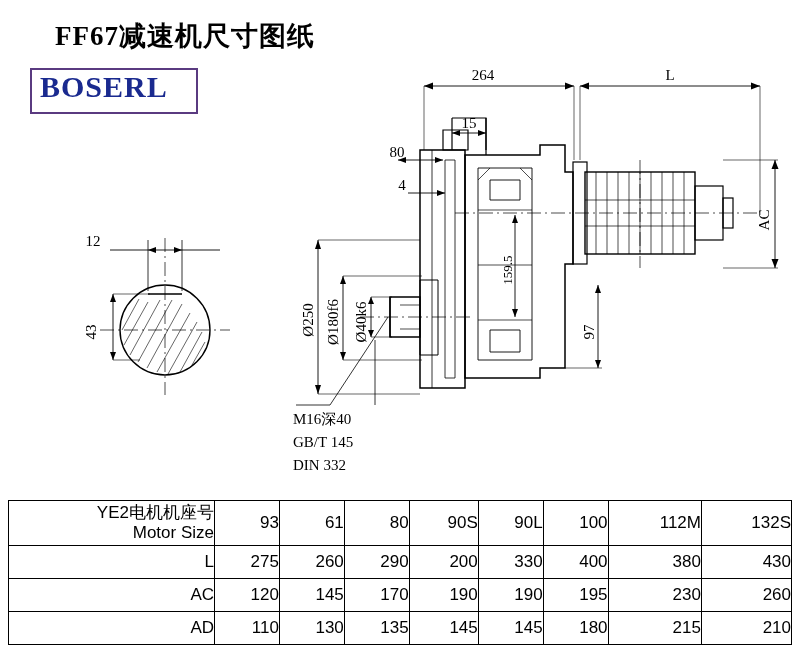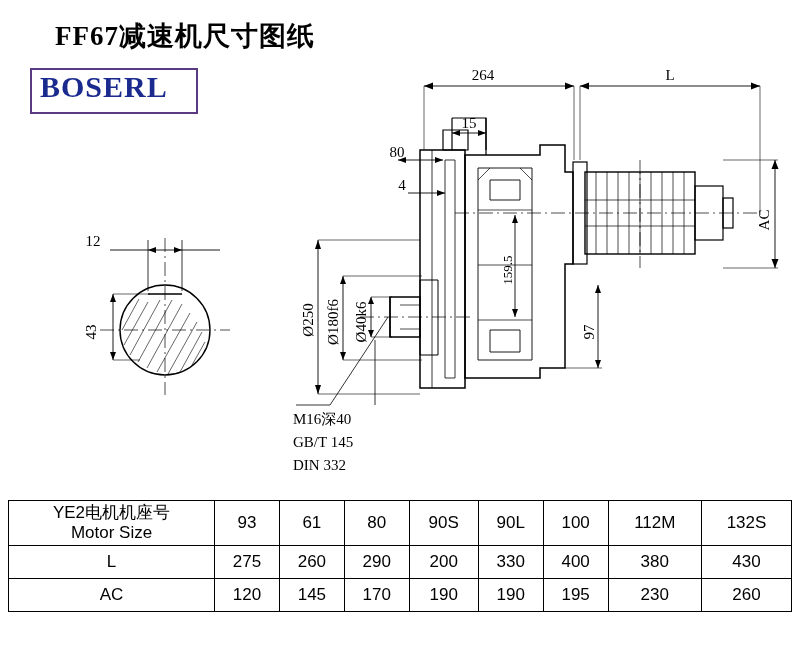--- a/index.html
+++ b/index.html
@@ -36,21 +36,21 @@
   .notetext{font-family:"Liberation Serif", serif;font-size:15px;fill:#000;}
 
   table.spec{
     position:absolute;left:8px;top:500px;
     border-collapse:collapse;
     width:784px;
     font-family:"Liberation Sans", sans-serif;
   }
   table.spec td{
     border:1px solid #000;
-    text-align:center;
+    text-align:right;
     font-size:17px;
     height:32px;
     padding:0;
   }
   table.spec tr.head td{height:44px;}
   td.rowlabel{width:205px;font-size:17px;}
   .cn{font-family:"Liberation Sans", sans-serif;}
   .headcell{line-height:1.15;}
 </style>
 </head>
@@ -261,14 +261,25 @@
       <td class="rowlabel">AC</td>
       <td>120</td>
       <td>145</td>
       <td>170</td>
       <td>190</td>
       <td>190</td>
       <td>195</td>
       <td>230</td>
       <td>260</td>
     </tr>
+    <tr>
+      <td class="rowlabel">AD</td>
+      <td>110</td>
+      <td>130</td>
+      <td>135</td>
+      <td>145</td>
+      <td>145</td>
+      <td>180</td>
+      <td>215</td>
+      <td>210</td>
+    </tr>
   </tbody>
 </table>
 
 </body></html>

